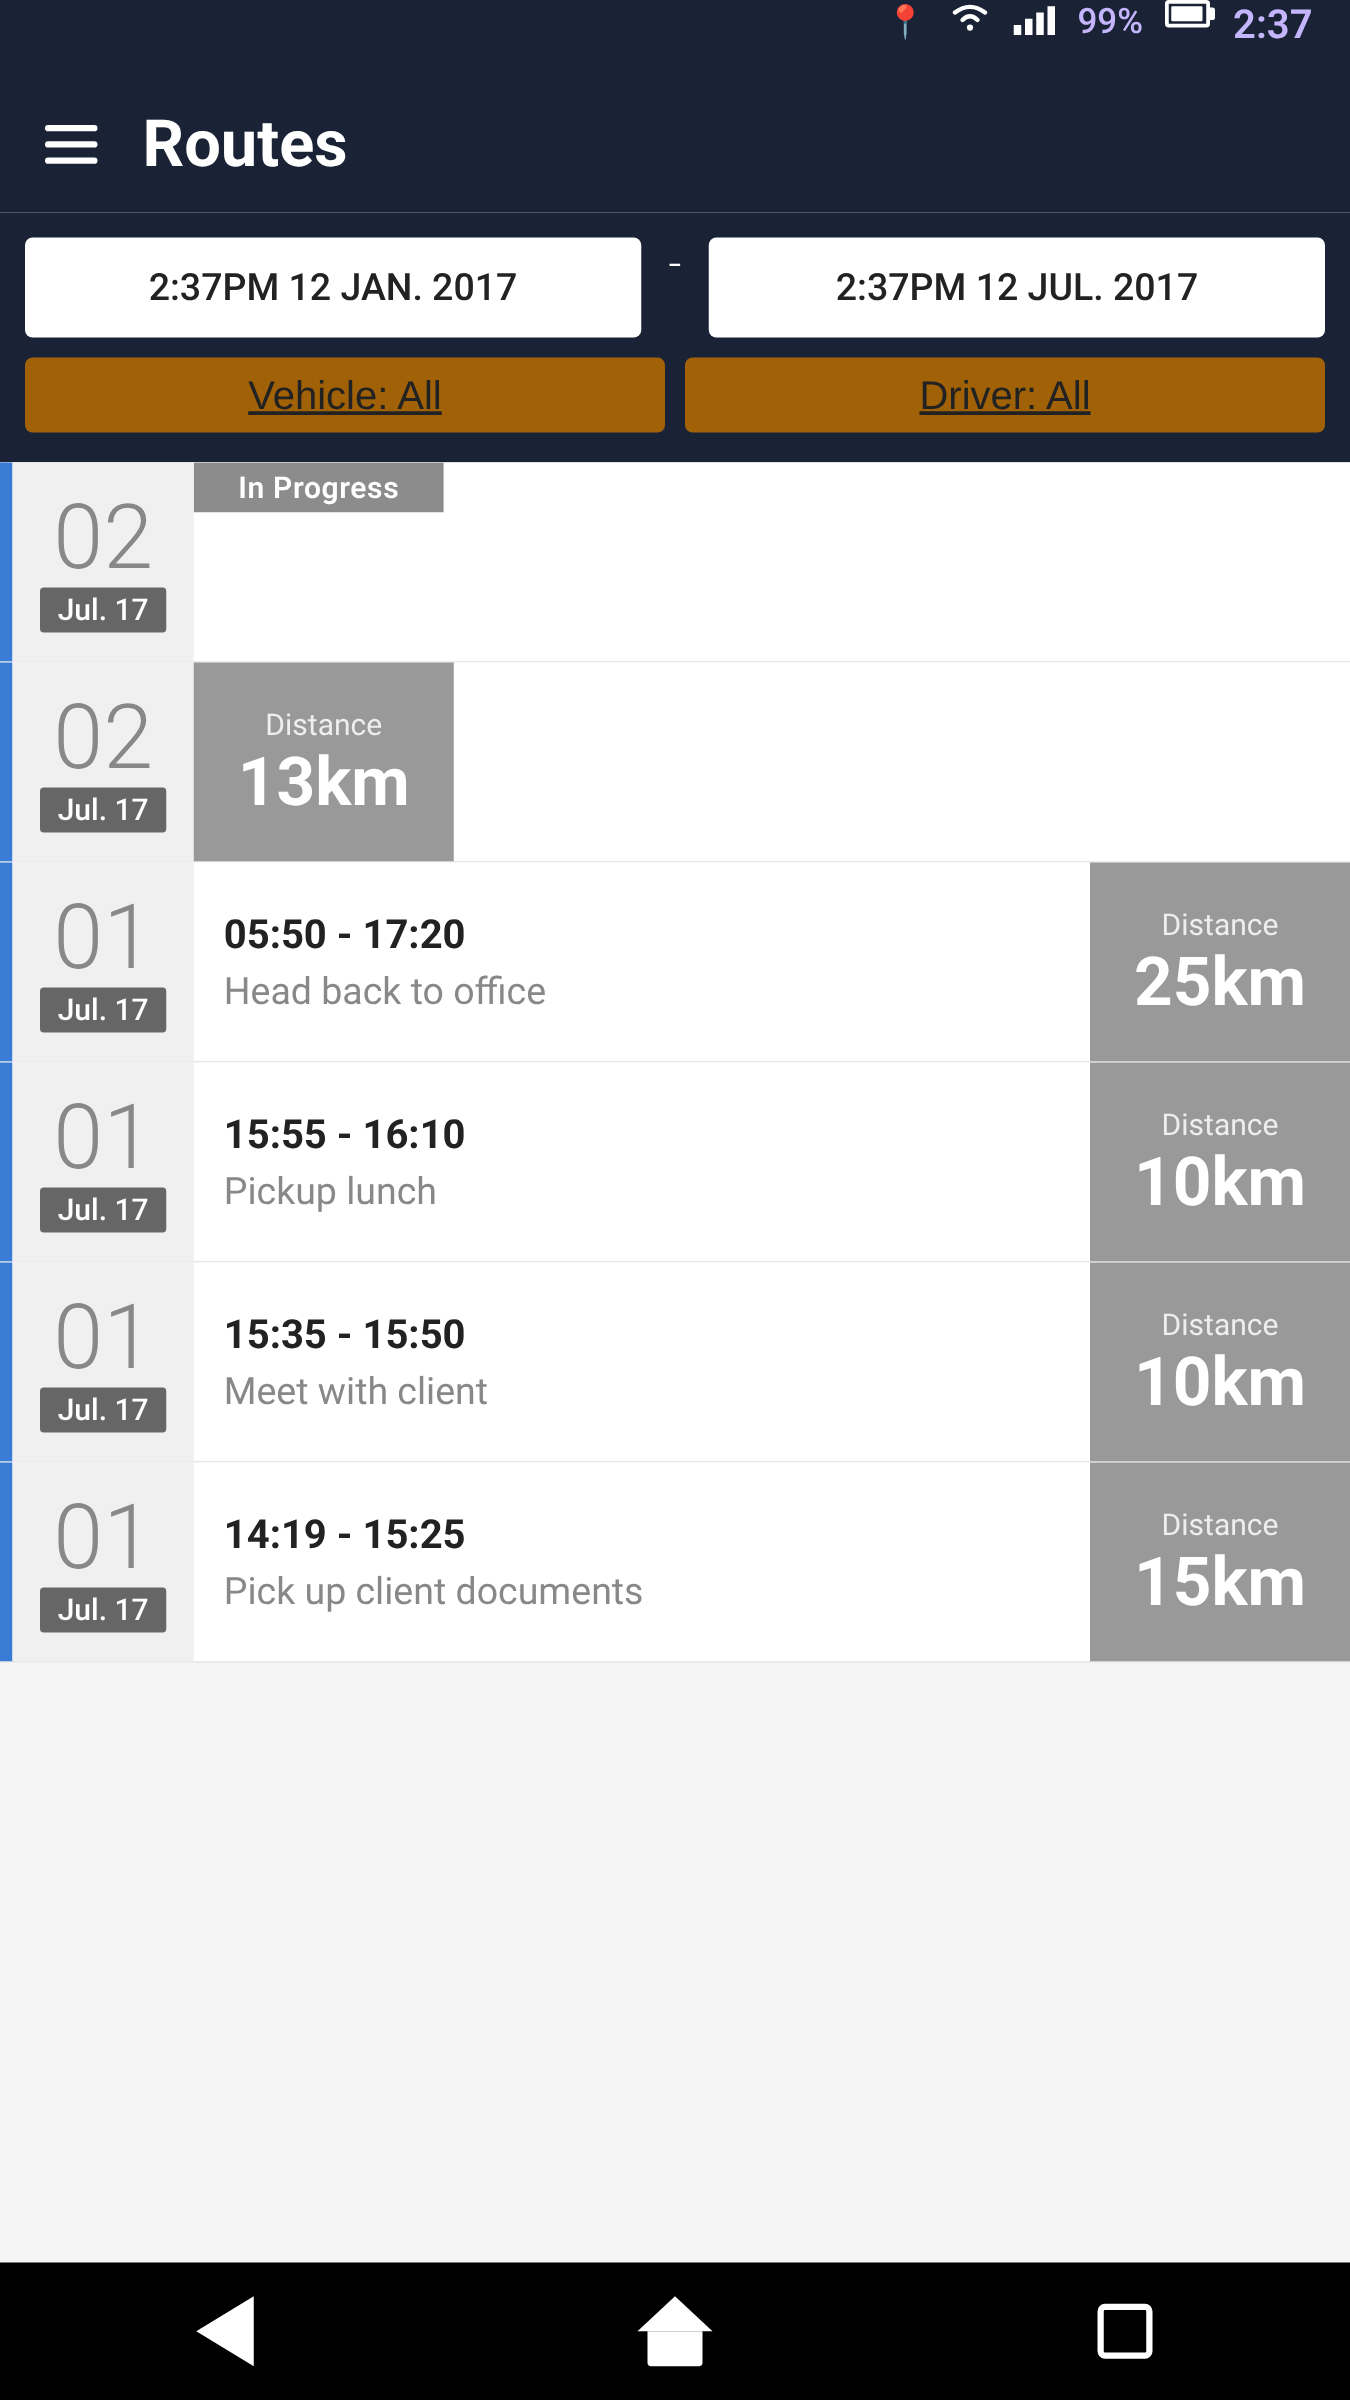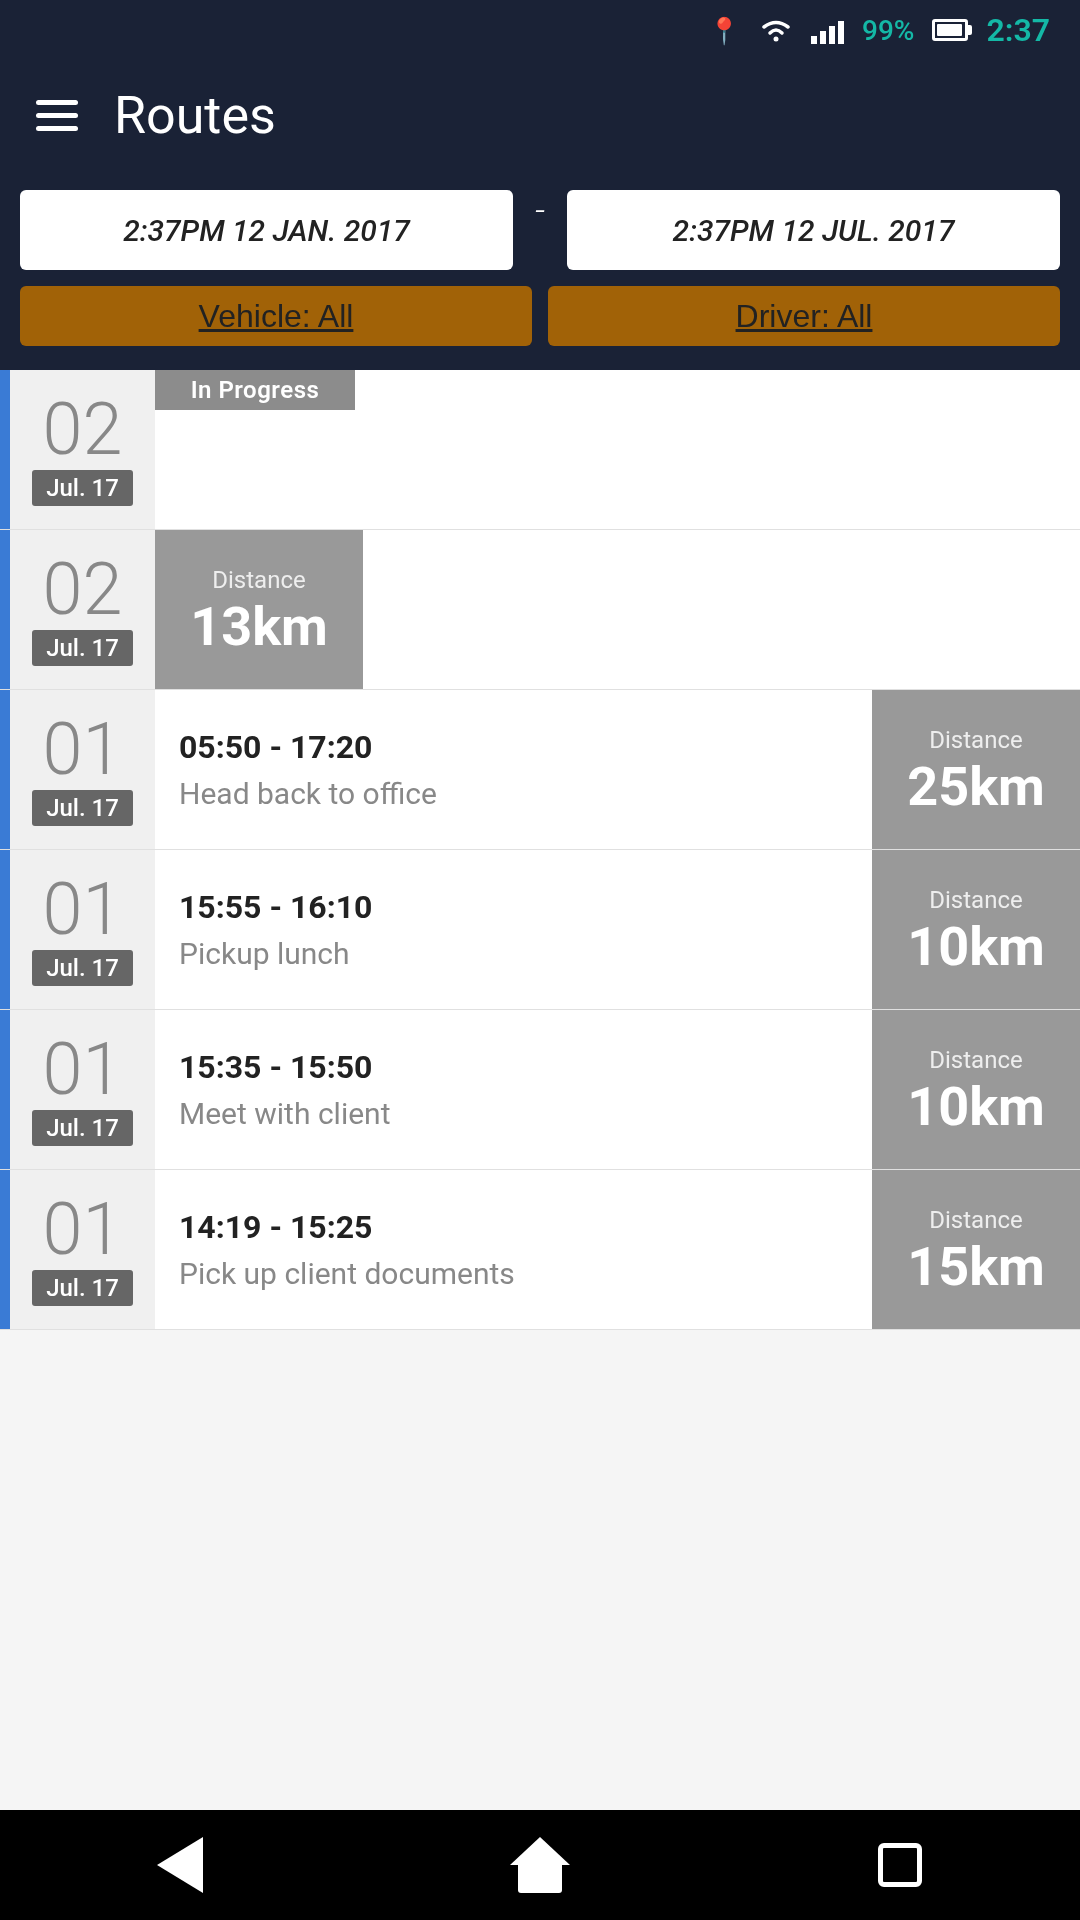--- a/index.html
+++ b/index.html
@@ -9,24 +9,24 @@
       min-height: 1920px;
       background: #f5f5f5;
       font-family: 'Roboto', Arial, sans-serif;
       display: flex;
       flex-direction: column;
     }
 
     
     .status-bar {
       background: #1a2236;
-      color: #14b8a6;
+      color: #c4b5fd;
       height: 60px;
       display: flex;
-      align-items: center;
+      align-items: flex-start;
       justify-content: flex-end;
       padding: 0 30px;
       gap: 18px;
       font-size: 28px;
       font-weight: 500;
     }
     .status-bar .time {
       font-size: 32px;
       font-weight: 600;
     }
@@ -59,36 +59,35 @@
     }
     .hamburger span {
       display: block;
       width: 42px;
       height: 5px;
       background: white;
       border-radius: 3px;
     }
     .app-title {
       font-size: 52px;
-      font-weight: 400;
+      font-weight: 700;
       color: white;
     }
 
     
     .filter-area {
       background: #1a2236;
       padding: 20px 20px 24px 20px;
       display: flex;
       flex-direction: column;
       gap: 16px;
     }
     .date-row {
       display: flex;
       gap: 16px;
-      font-style: italic;
     }
     .date-box {
       flex: 1;
       background: white;
       border-radius: 6px;
       height: 80px;
       display: flex;
       align-items: center;
       justify-content: center;
       font-size: 30px;

